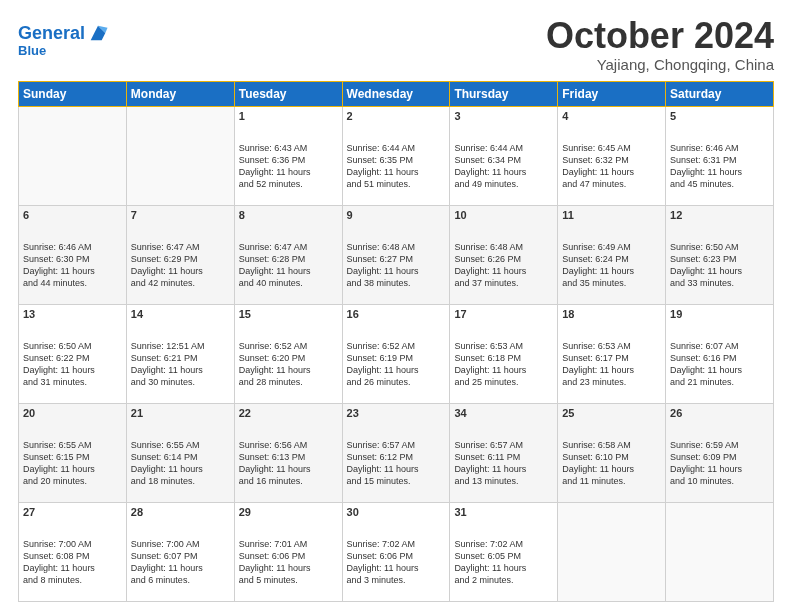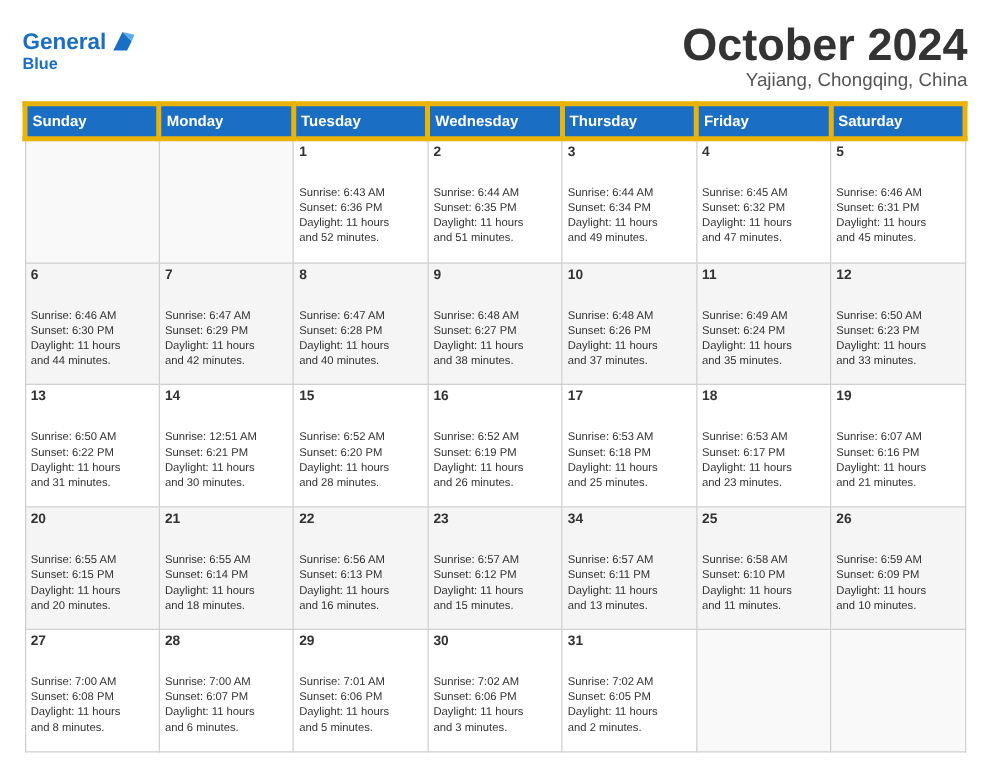--- a/index.html
+++ b/index.html
@@ -61,21 +61,21 @@
       width: 100%;
       table-layout: fixed;
     }
     .calendar th {
       background: #1a6fc4;
       color: #fff;
       font-size: 12px;
       font-weight: bold;
       padding: 5px 4px;
       text-align: left;
-      border: 4px solid #eab308;
+      border: 1px solid #eab308;
     }
     .calendar td {
       border: 1px solid #d0d0d0;
       vertical-align: top;
       padding: 3px 4px;
       font-size: 9.5px;
       color: #333;
       background: #fff;
       height: 88px;
     }

